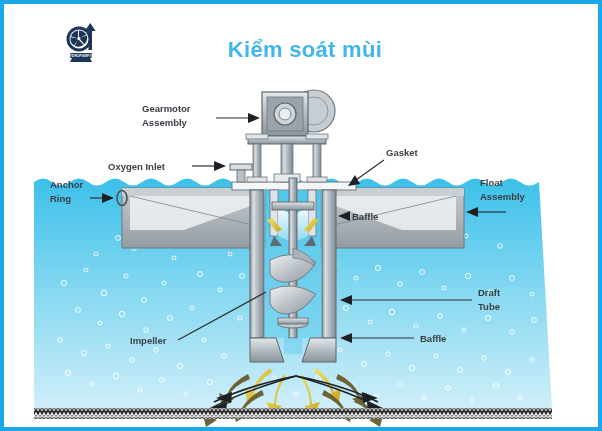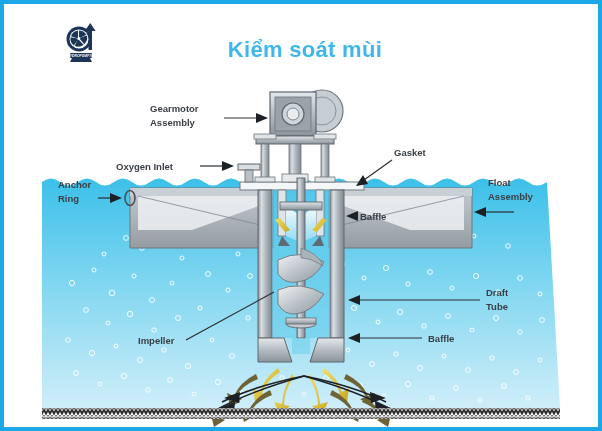--- a/index.html
+++ b/index.html
@@ -22,21 +22,21 @@
     position:absolute;left:0;top:33px;width:602px;
     text-align:center;
     color:#3FB7EC;
     font-size:22px;
     font-weight:700;
     letter-spacing:.3px;
     white-space:nowrap;
   }
   
   #diagram{
-    position:absolute;left:38px;top:74px;width:518px;height:349px;
+    position:absolute;left:30px;top:74px;width:518px;height:349px;
   }
   #diagram svg{display:block;}
   .lbl{
     font-family:"Liberation Sans", sans-serif;
     font-size:9.5px;
     font-weight:700;
     fill:#3a3f45;
   }
   .leader{stroke:#2b2f33;stroke-width:1.2;fill:none;}
   .bigarrow{stroke:#1d2126;stroke-width:1.6;fill:none;}

